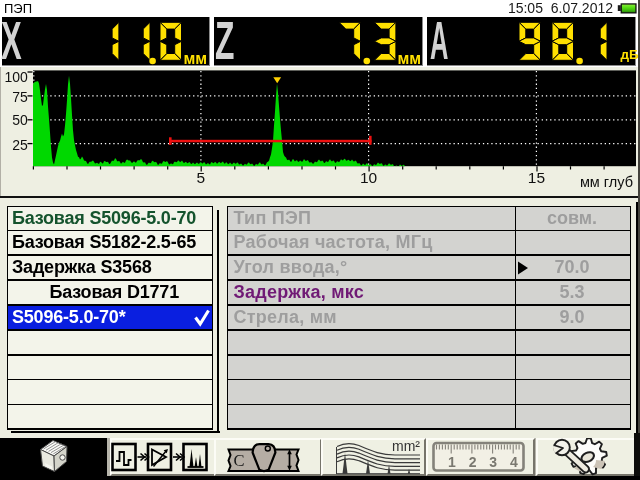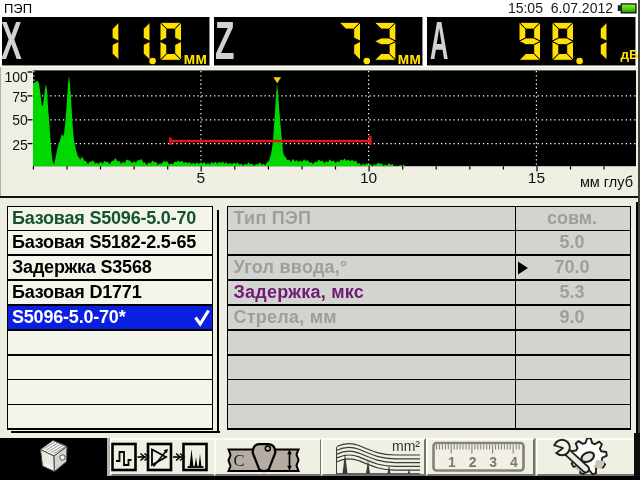--- a/index.html
+++ b/index.html
@@ -121,38 +121,38 @@
 <div class="abs" style="left:0;top:195.8px;width:640px;height:1.8px;background:#111;"></div>
 <div class="abs" style="left:217.3px;top:209.5px;width:1.8px;height:223.2px;background:#000;"></div>
 <div class="abs" style="left:10.5px;top:431px;width:209px;height:1.8px;background:#000;"></div>
 <div class="abs" style="left:6.5px;top:205.5px;width:204.5px;height:222.05px;background:#f3f4ea;border:1.6px solid #000;overflow:hidden;">
     <div class="abs" style="left:0;top:0.00px;width:204.5px;height:23.1px;font-size:18px;font-weight:bold;color:#14532d;line-height:23.1px;padding-left:4.5px;letter-spacing:-0.2px;white-space:nowrap;">Базовая S5096-5.0-70</div>
     <div class="abs" style="left:0;top:23.10px;width:204.5px;height:1.75px;background:#000;"></div>
     <div class="abs" style="left:0;top:24.85px;width:204.5px;height:23.1px;font-size:18px;font-weight:bold;color:#000;line-height:23.1px;padding-left:4.5px;letter-spacing:-0.2px;white-space:nowrap;">Базовая S5182-2.5-65</div>
     <div class="abs" style="left:0;top:47.95px;width:204.5px;height:1.75px;background:#000;"></div>
     <div class="abs" style="left:0;top:49.70px;width:204.5px;height:23.1px;font-size:18px;font-weight:bold;color:#000;line-height:23.1px;padding-left:4.5px;letter-spacing:-0.2px;white-space:nowrap;">Задержка S3568</div>
     <div class="abs" style="left:0;top:72.80px;width:204.5px;height:1.75px;background:#000;"></div>
-    <div class="abs" style="left:0;top:74.55px;width:204.5px;height:23.1px;font-size:18px;font-weight:bold;color:#000;line-height:23.1px;padding-left:4.5px;letter-spacing:-0.2px;white-space:nowrap;">Базовая D1771</div>
+    <div class="abs" style="left:0;top:74.55px;width:204.5px;height:23.1px;font-size:18px;font-weight:bold;color:#000;line-height:23.1px;padding-left:4.5px;letter-spacing:-0.2px;white-space:nowrap;text-align:center;">Базовая D1771</div>
     <div class="abs" style="left:0;top:97.65px;width:204.5px;height:1.75px;background:#000;"></div>
     <div class="abs" style="left:0;top:99.40px;width:204.5px;height:23.1px;background:#0a1fe0;color:#fff;font-size:18px;font-weight:bold;line-height:23.1px;padding-left:4.5px;letter-spacing:-0.2px;">S5096-5.0-70*</div>
     <div class="abs" style="left:0;top:122.50px;width:204.5px;height:1.75px;background:#000;"></div>
     <div class="abs" style="left:0;top:147.35px;width:204.5px;height:1.75px;background:#000;"></div>
     <div class="abs" style="left:0;top:172.20px;width:204.5px;height:1.75px;background:#000;"></div>
     <div class="abs" style="left:0;top:197.05px;width:204.5px;height:1.75px;background:#000;"></div>
     <div class="abs" style="left:0;top:221.90px;width:204.5px;height:1.75px;background:#000;"></div>
   </div>
 <svg class="abs" style="left:193px;top:307px" width="18" height="22" viewBox="0 0 18 22">
     <path d="M2.5,10.5 L7.2,17 L15.5,3.5" fill="none" stroke="#fff" stroke-width="3.1"></path>
   </svg>
 <div class="abs" style="left:635.6px;top:201.5px;width:2.2px;height:233.5px;background:#000;"></div>
 <div class="abs" style="left:227px;top:205.5px;width:401.5px;height:222.05px;background:#d3d3d0;border:1.6px solid #000;overflow:hidden;">
     <div class="abs" style="left:5.5px;top:0.00px;height:23.1px;font-size:18px;font-weight:bold;color:#9e9e9e;line-height:23.1px;white-space:nowrap;letter-spacing:0.25px;">Тип ПЭП</div>
     <div class="abs" style="left:286.5px;top:0.00px;width:115px;height:23.1px;text-align:center;font-size:18px;font-weight:bold;color:#9e9e9e;line-height:23.1px;">совм.</div>
     <div class="abs" style="left:0;top:23.10px;width:401.5px;height:1.75px;background:#000;"></div>
-    <div class="abs" style="left:286.5px;top:24.85px;width:115px;height:23.1px;text-align:center;font-size:18px;font-weight:bold;color:#9e9e9e;line-height:23.1px;">5.0</div>
+    <div class="abs" style="left:5.5px;top:24.85px;height:23.1px;font-size:18px;font-weight:bold;color:#9e9e9e;line-height:23.1px;white-space:nowrap;letter-spacing:0.25px;">Рабочая частота, МГц</div>
     <div class="abs" style="left:0;top:47.95px;width:401.5px;height:1.75px;background:#000;"></div>
     <div class="abs" style="left:5.5px;top:49.70px;height:23.1px;font-size:18px;font-weight:bold;color:#9e9e9e;line-height:23.1px;white-space:nowrap;letter-spacing:0.25px;">Угол ввода,°</div>
     <div class="abs" style="left:286.5px;top:49.70px;width:115px;height:23.1px;text-align:center;font-size:18px;font-weight:bold;color:#9e9e9e;line-height:23.1px;">70.0</div>
     <div class="abs" style="left:0;top:72.80px;width:401.5px;height:1.75px;background:#000;"></div>
     <div class="abs" style="left:5.5px;top:74.55px;height:23.1px;font-size:18px;font-weight:bold;color:#701a75;line-height:23.1px;white-space:nowrap;letter-spacing:0.25px;">Задержка, мкс</div>
     <div class="abs" style="left:286.5px;top:74.55px;width:115px;height:23.1px;text-align:center;font-size:18px;font-weight:bold;color:#9e9e9e;line-height:23.1px;">5.3</div>
     <div class="abs" style="left:0;top:97.65px;width:401.5px;height:1.75px;background:#000;"></div>
     <div class="abs" style="left:5.5px;top:99.40px;height:23.1px;font-size:18px;font-weight:bold;color:#9e9e9e;line-height:23.1px;white-space:nowrap;letter-spacing:0.25px;">Стрела, мм</div>
     <div class="abs" style="left:286.5px;top:99.40px;width:115px;height:23.1px;text-align:center;font-size:18px;font-weight:bold;color:#9e9e9e;line-height:23.1px;">9.0</div>
     <div class="abs" style="left:0;top:122.50px;width:401.5px;height:1.75px;background:#000;"></div>

